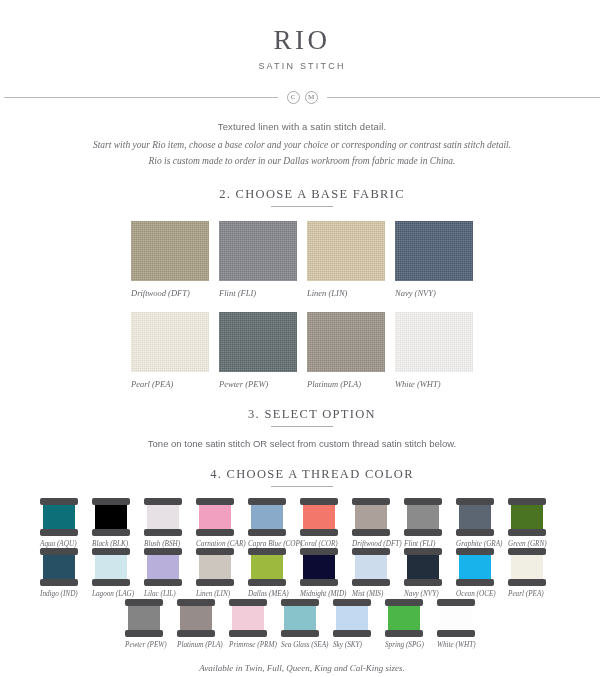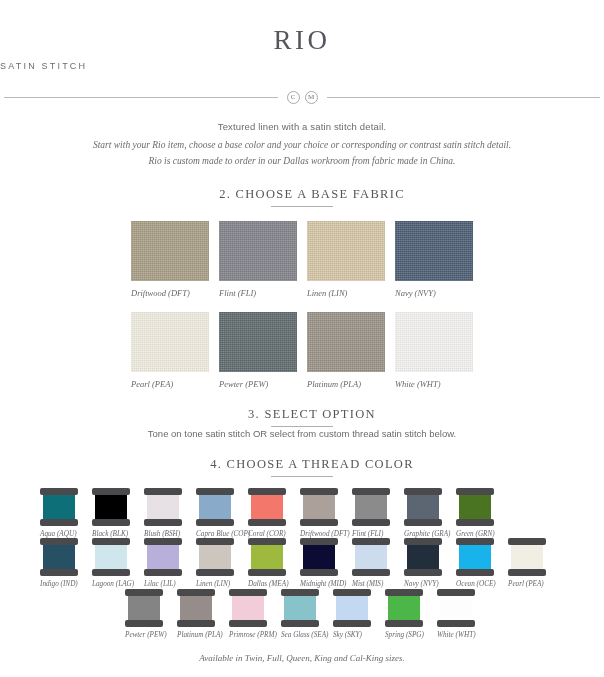--- a/index.html
+++ b/index.html
@@ -28,20 +28,21 @@
     text-align: center;
     font-family: "Liberation Serif", serif;
     font-size: 27px;
     letter-spacing: 3.5px;
     color: #55555b;
     padding-top: 26px;
     font-weight: 400;
     line-height: 1.05;
   }
   .subtitle {
+    text-align: center;
     font-family: "Liberation Sans", sans-serif;
     font-size: 9px;
     letter-spacing: 2.2px;
     color: #6c6c72;
     margin-top: 7px;
   }
 
   
   .divider-wrap {
     margin-top: 20px;
@@ -145,21 +146,21 @@
     color: #67676d;
     margin-top: 7px;
     white-space: nowrap;
   }
 
   
   .tone-text {
     text-align: center;
     font-size: 9.5px;
     color: #6a6a70;
-    margin-top: 1px;
+    margin-top: 11px;
   }
 
   
   .thread-rows {
     margin-top: 11px;
   }
   .thread-row {
     display: flex;
     gap: 0px;
   }
@@ -318,20 +319,28 @@
         <div class="spool-cell">
           <div class="spool">
             <div class="spool-body" style="background: rgb(231, 224, 229);"></div>
             <div class="spool-cap top" style="background: rgb(74, 74, 76);"></div>
             <div class="spool-cap bot" style="background: rgb(74, 74, 76);"></div>
           </div>
           <div class="spool-label">Blush (BSH)</div>
         </div>
         <div class="spool-cell">
           <div class="spool">
+            <div class="spool-body" style="background: rgb(242, 160, 192);"></div>
+            <div class="spool-cap top" style="background: rgb(74, 74, 76);"></div>
+            <div class="spool-cap bot" style="background: rgb(74, 74, 76);"></div>
+          </div>
+          <div class="spool-label">Carnation (CAR)</div>
+        </div>
+        <div class="spool-cell">
+          <div class="spool">
             <div class="spool-body" style="background: rgb(138, 170, 201);"></div>
             <div class="spool-cap top" style="background: rgb(74, 74, 76);"></div>
             <div class="spool-cap bot" style="background: rgb(74, 74, 76);"></div>
           </div>
           <div class="spool-label">Capra Blue (COP)</div>
         </div>
         <div class="spool-cell">
           <div class="spool">
             <div class="spool-body" style="background: rgb(244, 119, 107);"></div>
             <div class="spool-cap top" style="background: rgb(74, 74, 76);"></div>

